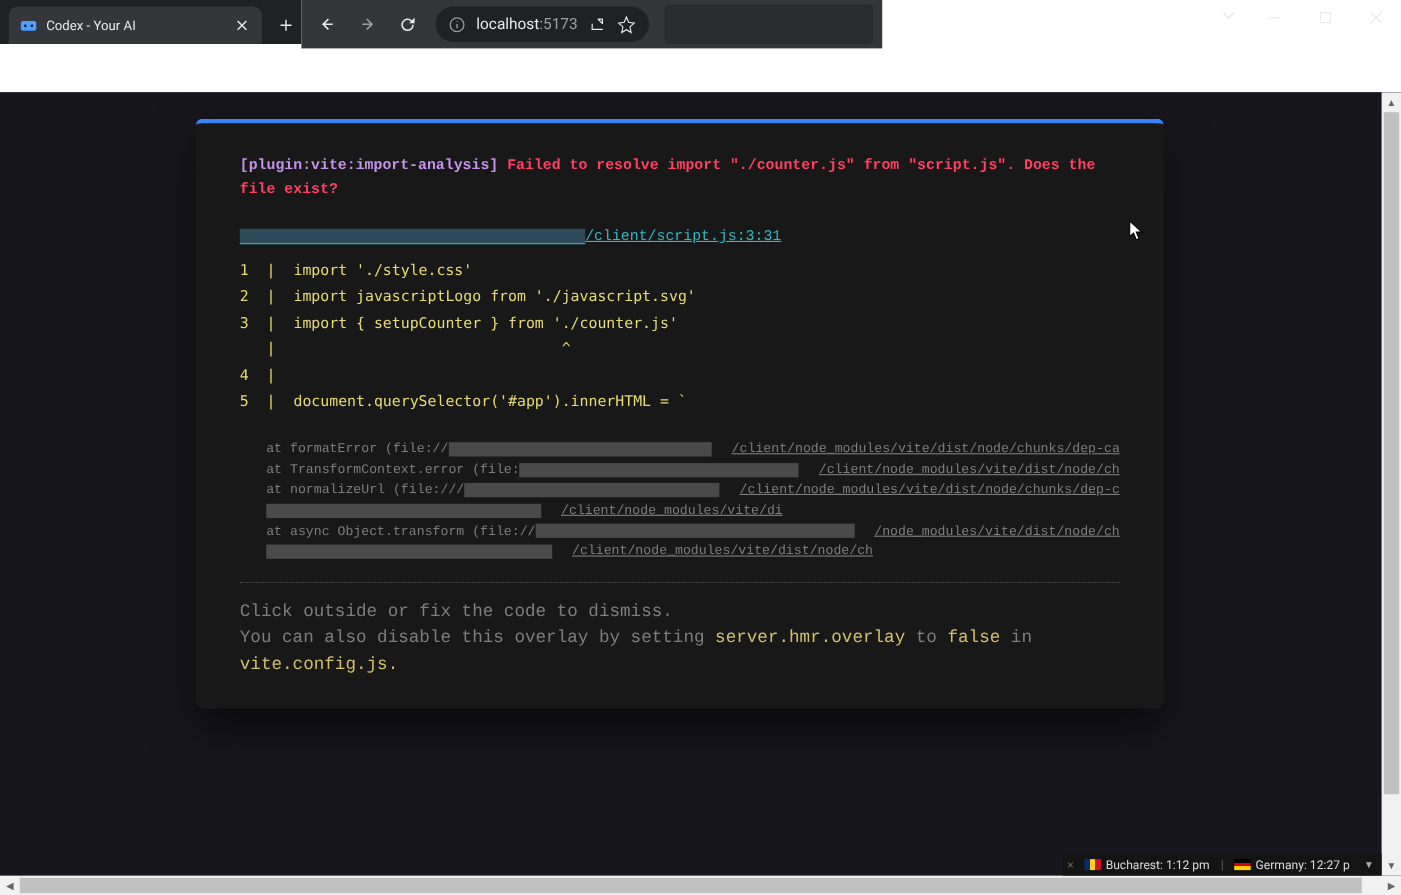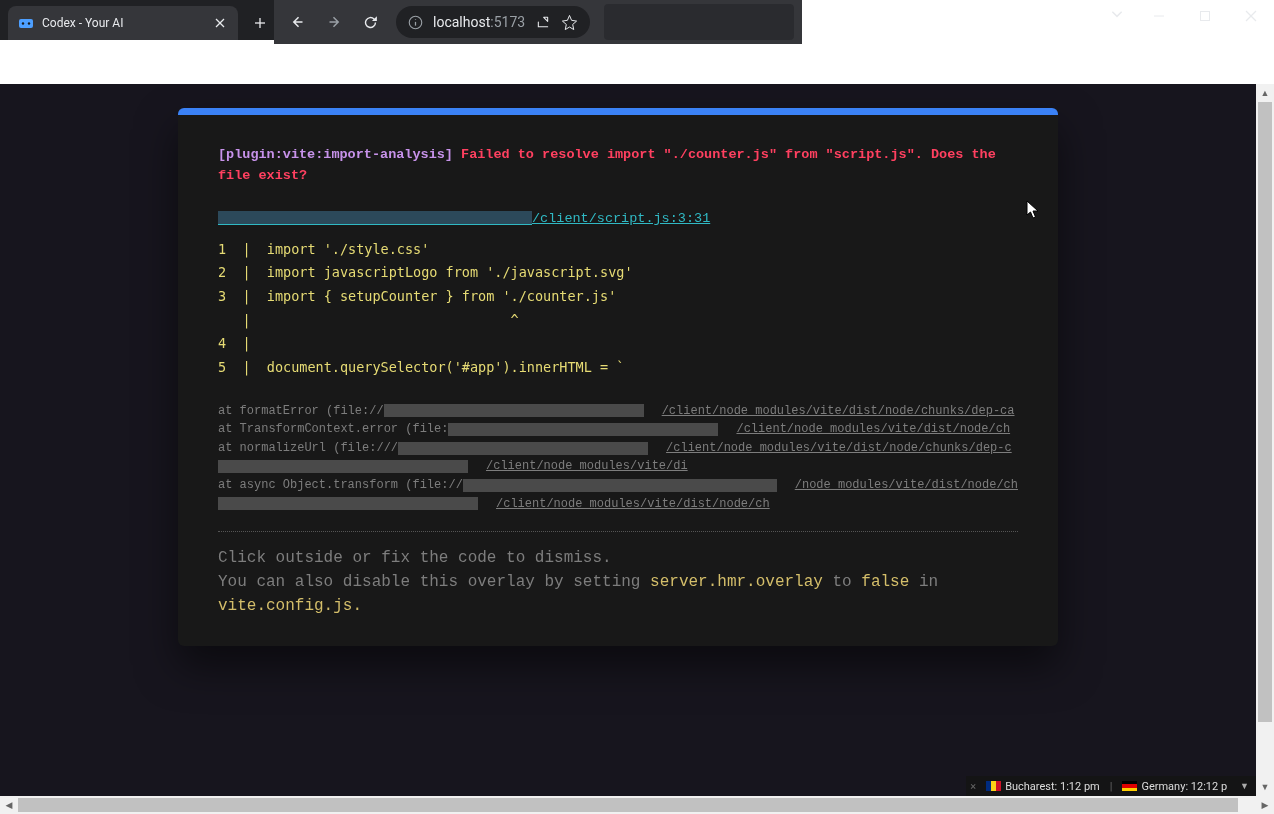--- a/index.html
+++ b/index.html
@@ -208,21 +208,21 @@
     .page-scrollbar-h .arrow.left { left: 0; }
     .page-scrollbar-h .arrow.right { right: 0; }
 
     
     .vite-overlay {
       position: absolute;
       top: 24px;
       left: 178px;
       width: 880px;
       background: #181818;
-      border-top: 7px solid #3b82f6;
+      border-top: 4px solid #3b82f6;
       border-radius: 6px;
       box-shadow: 0 20px 40px rgba(0,0,0,0.5);
       padding: 30px 40px 28px 40px;
       font-family: 'SFMono-Regular', Consolas, 'Liberation Mono', Menlo, monospace;
       color: #d4d4d4;
       font-size: 13.5px;
     }
     .error-msg {
       line-height: 1.55;
       margin-bottom: 24px;
@@ -251,21 +251,21 @@
       margin-bottom: 22px;
     }
     .stack {
       color: #7d7d7d;
       font-size: 12px;
       line-height: 1.55;
       white-space: pre;
       overflow: hidden;
       margin-bottom: 18px;
     }
-    .stack-line { display: flex; align-items: center; white-space: nowrap;}
+    .stack-line { display: flex; align-items: center; white-space: nowrap; margin-left: 24px;}
     .stack-redact {
       display: inline-block;
       height: 13px;
       background: #4a4a4a;
       vertical-align: middle;
     }
     .stack-text-u { text-decoration: underline; color: #7d7d7d; padding-left: 18px;}
     .tip-divider { border-top: 1px dotted #555; margin-bottom: 14px;}
     .tip {
       color: #7d7d7d;
@@ -474,20 +474,20 @@
 
 <div class="taskbar">
   <span class="tb-sep">×</span>
   <div class="tb-item">
     <span class="flag ro"></span>
     <span>Bucharest: 1:12 pm</span>
   </div>
   <span class="tb-sep">|</span>
   <div class="tb-item">
     <span class="flag de"></span>
-    <span>Germany: 12:12 p</span>
+    <span>Germany: 12:27 p</span>
   </div>
   <span class="tb-arrow">▼</span>
 </div>
 
 <svg class="cursor" viewBox="0 0 14 20">
   <path d="M1 1 L1 15 L4.5 12 L7 18 L9.5 17 L7 11 L12 11 Z" fill="white" stroke="black" stroke-width="1"></path>
 </svg>
 
 </body></html>

